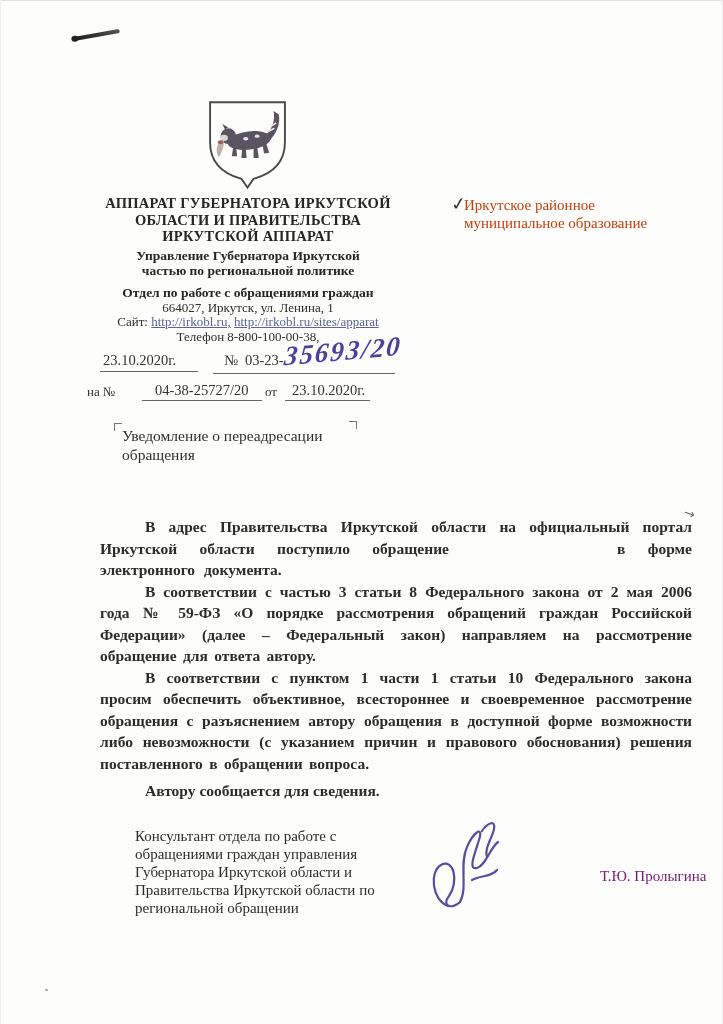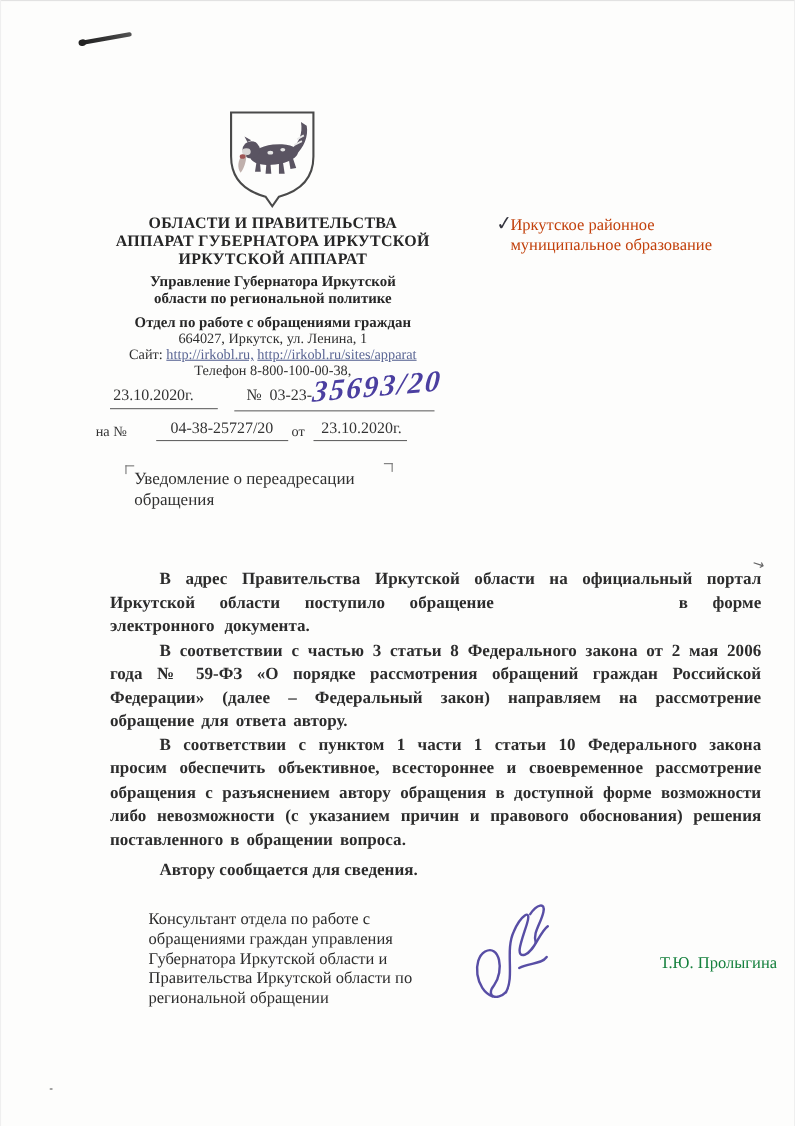--- a/index.html
+++ b/index.html
@@ -66,21 +66,21 @@
     font-size:15.5px;line-height:21.5px;color:#2c2c2c;font-weight:bold;}
   .p1{word-spacing:5px;}
   .p2,.p3{word-spacing:2.5px;}
   .p4{text-align:left !important;margin-top:6px !important;}
   .redaction-gap{display:inline-block;width:168px;}
 
   
   .sig-title{position:absolute;left:135px;top:827px;width:270px;
     font-size:15px;line-height:18px;color:#2c2c2c;}
   .signature{position:absolute;left:428px;top:818px;width:85px;height:102px;}
-  .sig-name{position:absolute;left:600px;top:868px;font-size:15px;color:#15803d;white-space:nowrap;}
+  .sig-name{position:absolute;left:600px;top:868px;font-size:15px;color:#701a75;white-space:nowrap;}
 
   .dot-mark{position:absolute;left:45px;top:989px;width:3px;height:2px;background:#9a9a9a;border-radius:50%;}
 </style>
 </head>
 <body>
 
 <div class="page">
   <div class="edge-top"></div>
   <div class="edge-left"></div>
   <div class="edge-right"></div>
@@ -107,26 +107,26 @@
       <ellipse cx="61" cy="45" rx="2.6" ry="1.8" fill="#e6e6e6"></ellipse>
 
       <path d="M34,55 L32,68 L38,68 L37,56 Z" fill="#5a5462"></path>
       <path d="M44,58 L43,70 L49,70 L48,58 Z" fill="#5a5462"></path>
       <path d="M57,58 L57,70 L63,70 L61,57 Z" fill="#5a5462"></path>
       <path d="M67,53 L69,65 L75,64 L71,52 Z" fill="#5a5462"></path>
     </svg>
   </div>
 
   <div class="letterhead">
+    <div class="org-line">АППАРАТ ГУБЕРНАТОРА ИРКУТСКОЙ</div>
     <div class="org-line">ОБЛАСТИ И ПРАВИТЕЛЬСТВА</div>
-    <div class="org-line">АППАРАТ ГУБЕРНАТОРА ИРКУТСКОЙ</div>
     <div class="org-line">ИРКУТСКОЙ АППАРАТ</div>
     <div class="dept">
       <div class="dept-line">Управление Губернатора Иркутской</div>
-      <div class="dept-line">области по региональной политике</div>
+      <div class="dept-line">частью по региональной политике</div>
     </div>
     <div class="unit">Отдел по работе с обращениями граждан</div>
     <div class="addr">664027, Иркутск, ул. Ленина, 1</div>
     <div class="site">
       <span>Сайт:</span>
       <a>http://irkobl.ru,</a>
       <a>http://irkobl.ru/sites/apparat</a>
     </div>
     <div class="phone">Телефон 8-800-100-00-38,</div>
   </div>

